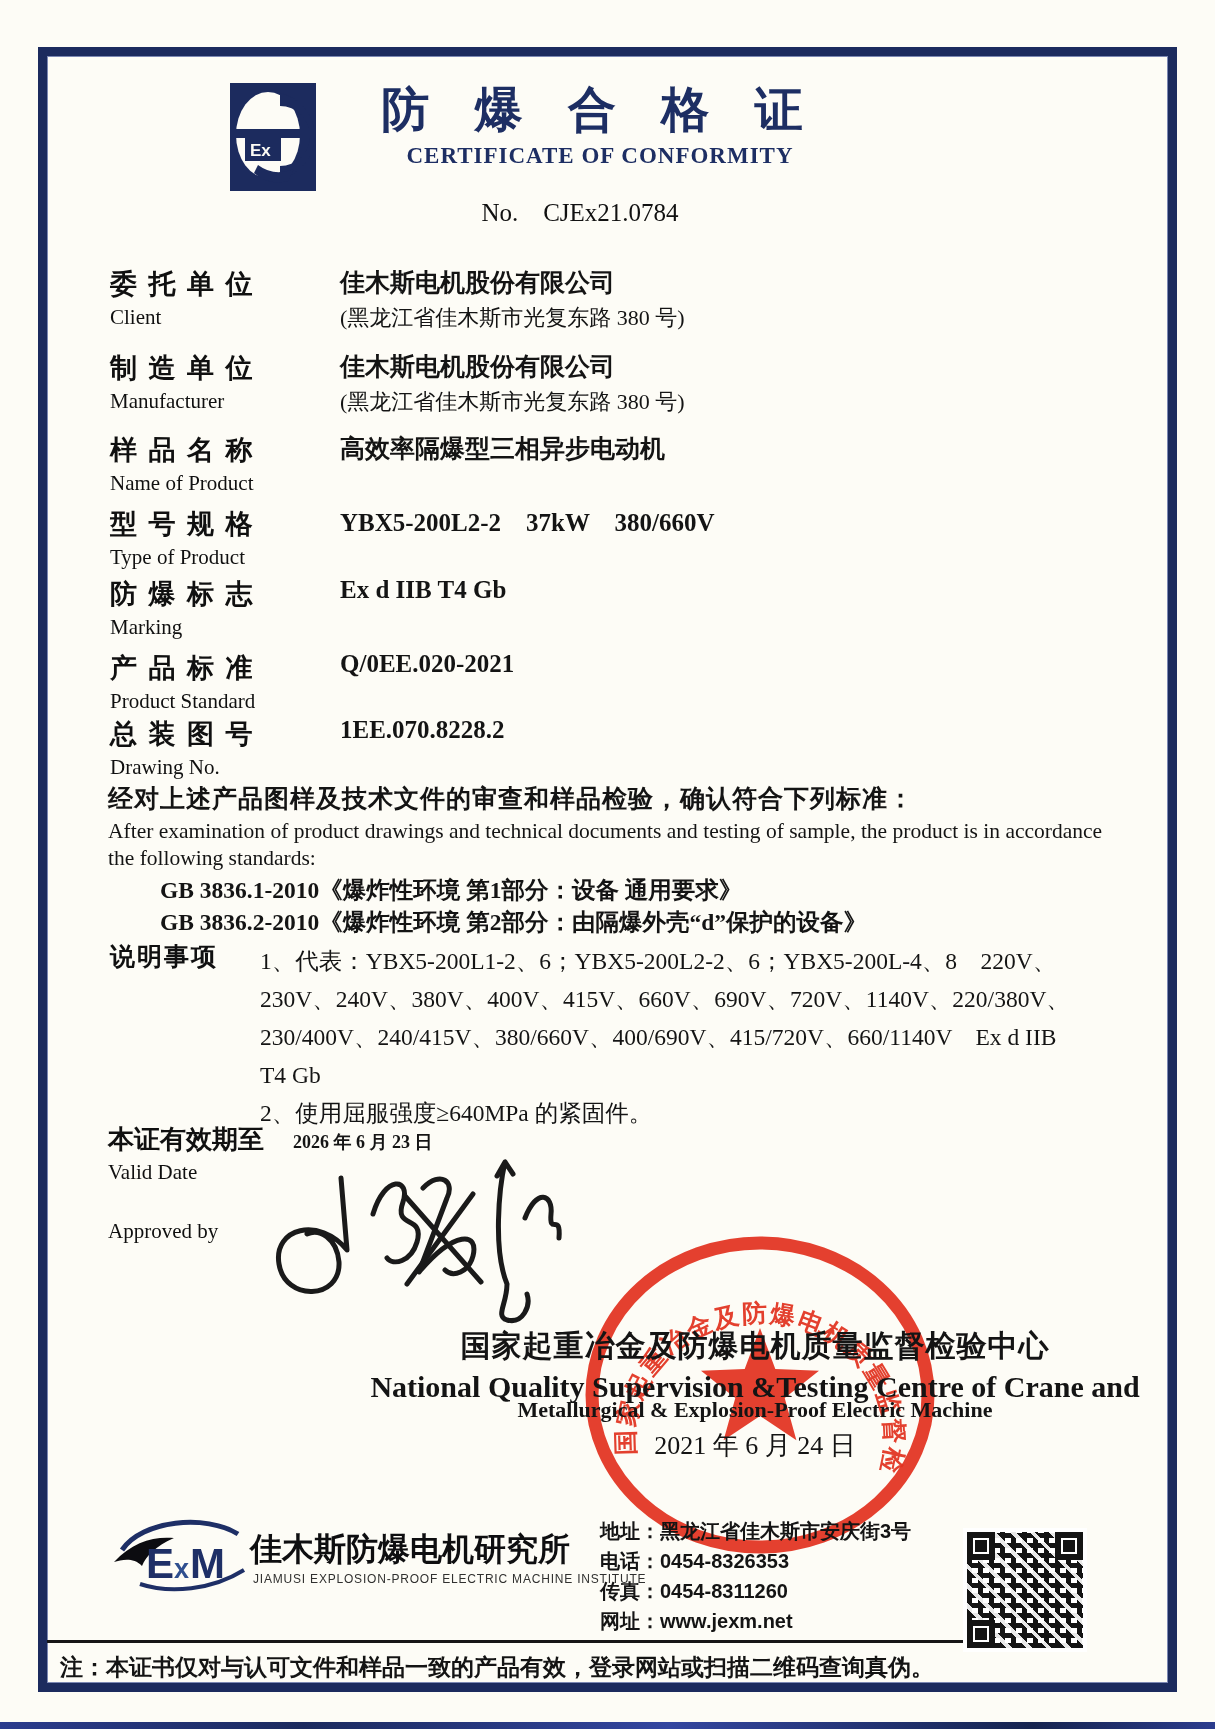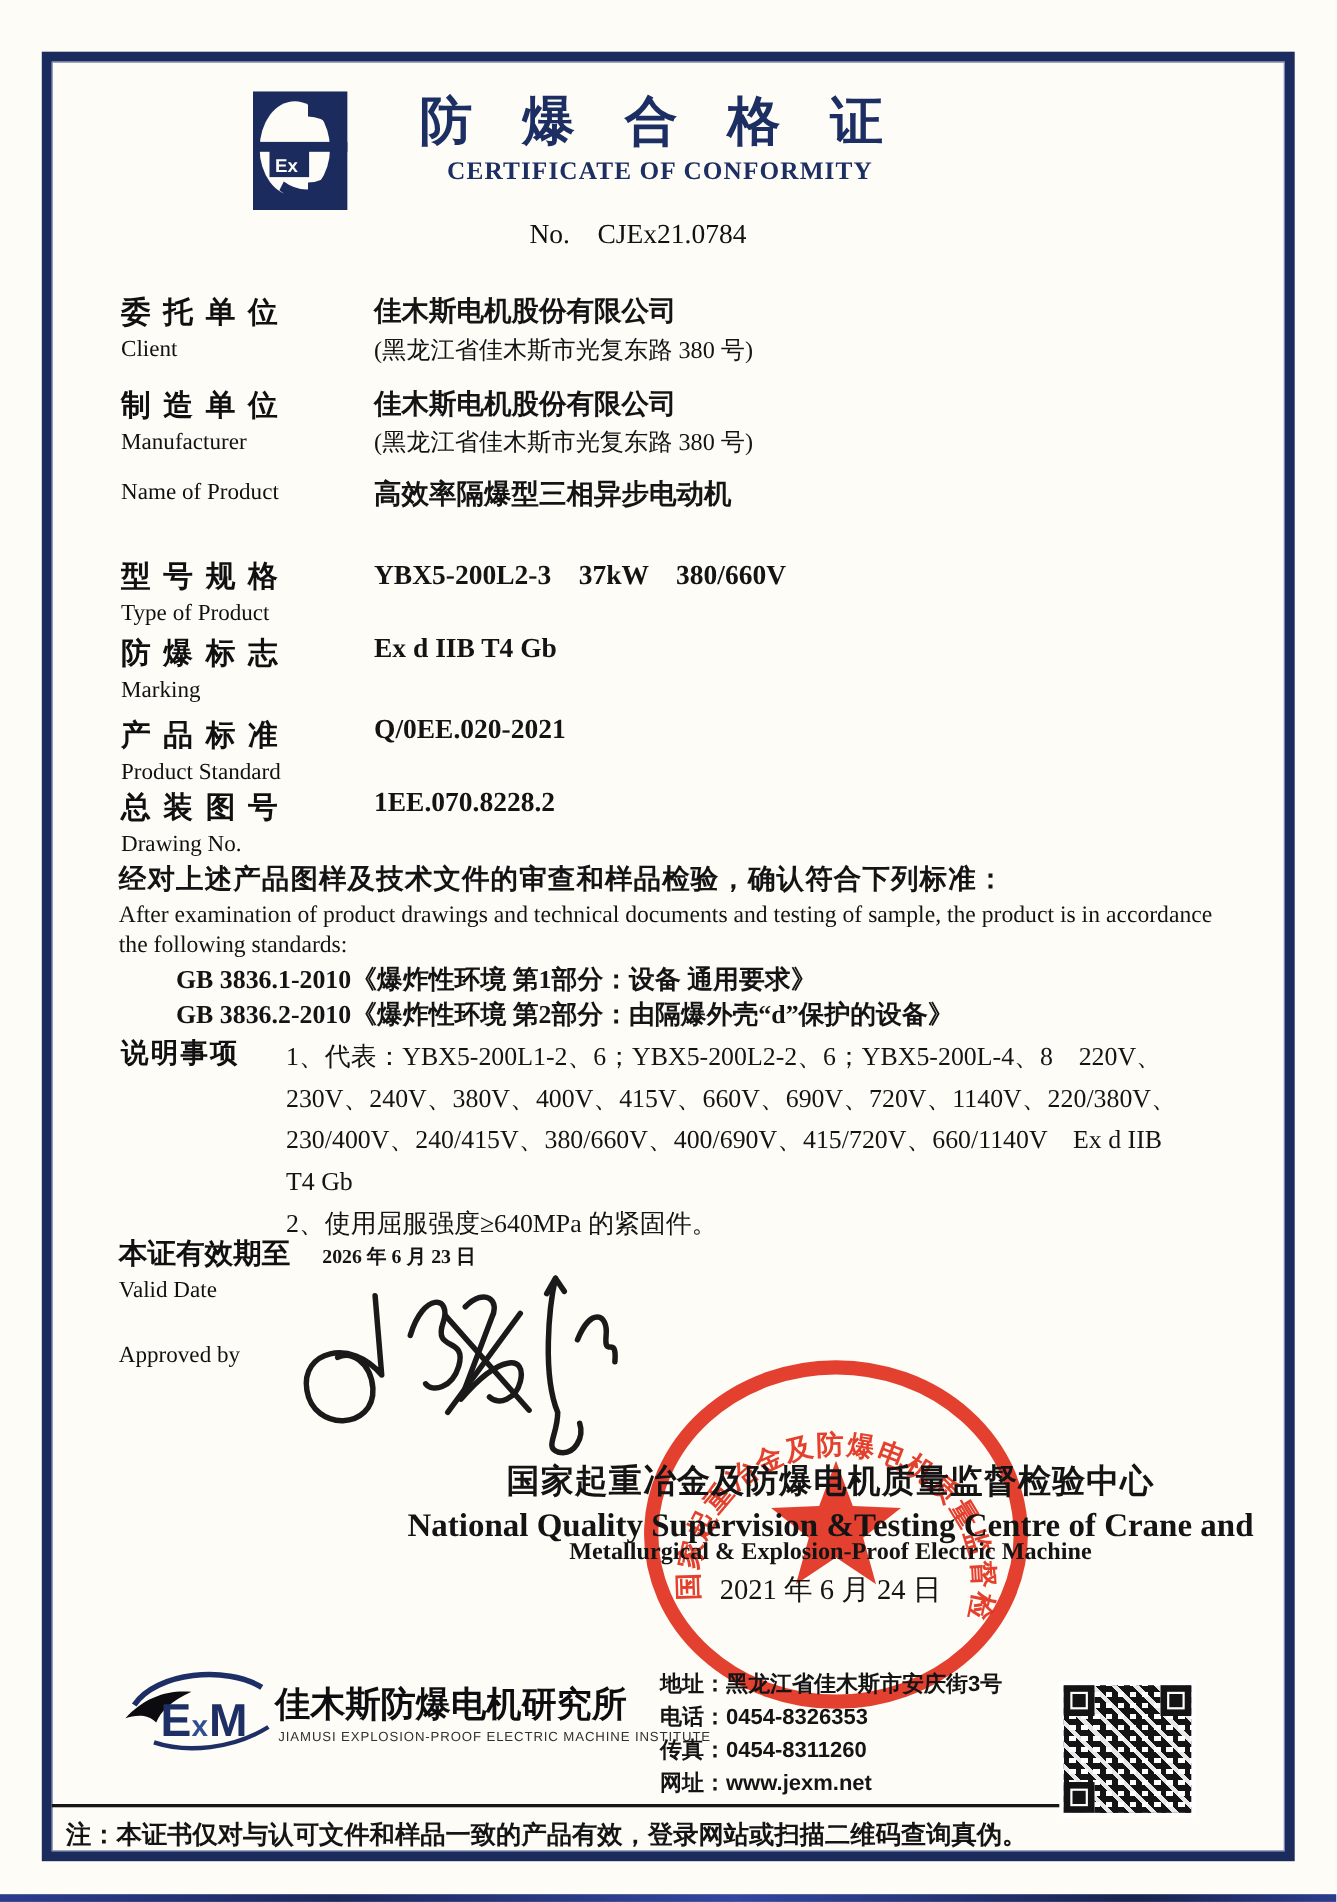--- a/index.html
+++ b/index.html
@@ -116,27 +116,28 @@
   <div class="fval">佳木斯电机股份有限公司</div>
   <div class="fnote">(黑龙江省佳木斯市光复东路 380 号)</div>
 </div>
 <div class="abs frow" style="top:350px">
   <div class="zh">制 造 单 位</div>
   <div class="en">Manufacturer</div>
   <div class="fval">佳木斯电机股份有限公司</div>
   <div class="fnote">(黑龙江省佳木斯市光复东路 380 号)</div>
 </div>
 <div class="abs frow" style="top:432px">
+  <div class="zh">样 品 名 称</div>
   <div class="en">Name of Product</div>
   <div class="fval">高效率隔爆型三相异步电动机</div>
 </div>
 <div class="abs frow" style="top:506px">
   <div class="zh">型 号 规 格</div>
   <div class="en">Type of Product</div>
-  <div class="fval">YBX5-200L2-3　37kW　380/660V</div>
+  <div class="fval">YBX5-200L2-2　37kW　380/660V</div>
 </div>
 <div class="abs frow" style="top:576px">
   <div class="zh">防 爆 标 志</div>
   <div class="en">Marking</div>
   <div class="fval">Ex d IIB T4 Gb</div>
 </div>
 <div class="abs frow" style="top:650px">
   <div class="zh">产 品 标 准</div>
   <div class="en">Product Standard</div>
   <div class="fval">Q/0EE.020-2021</div>

